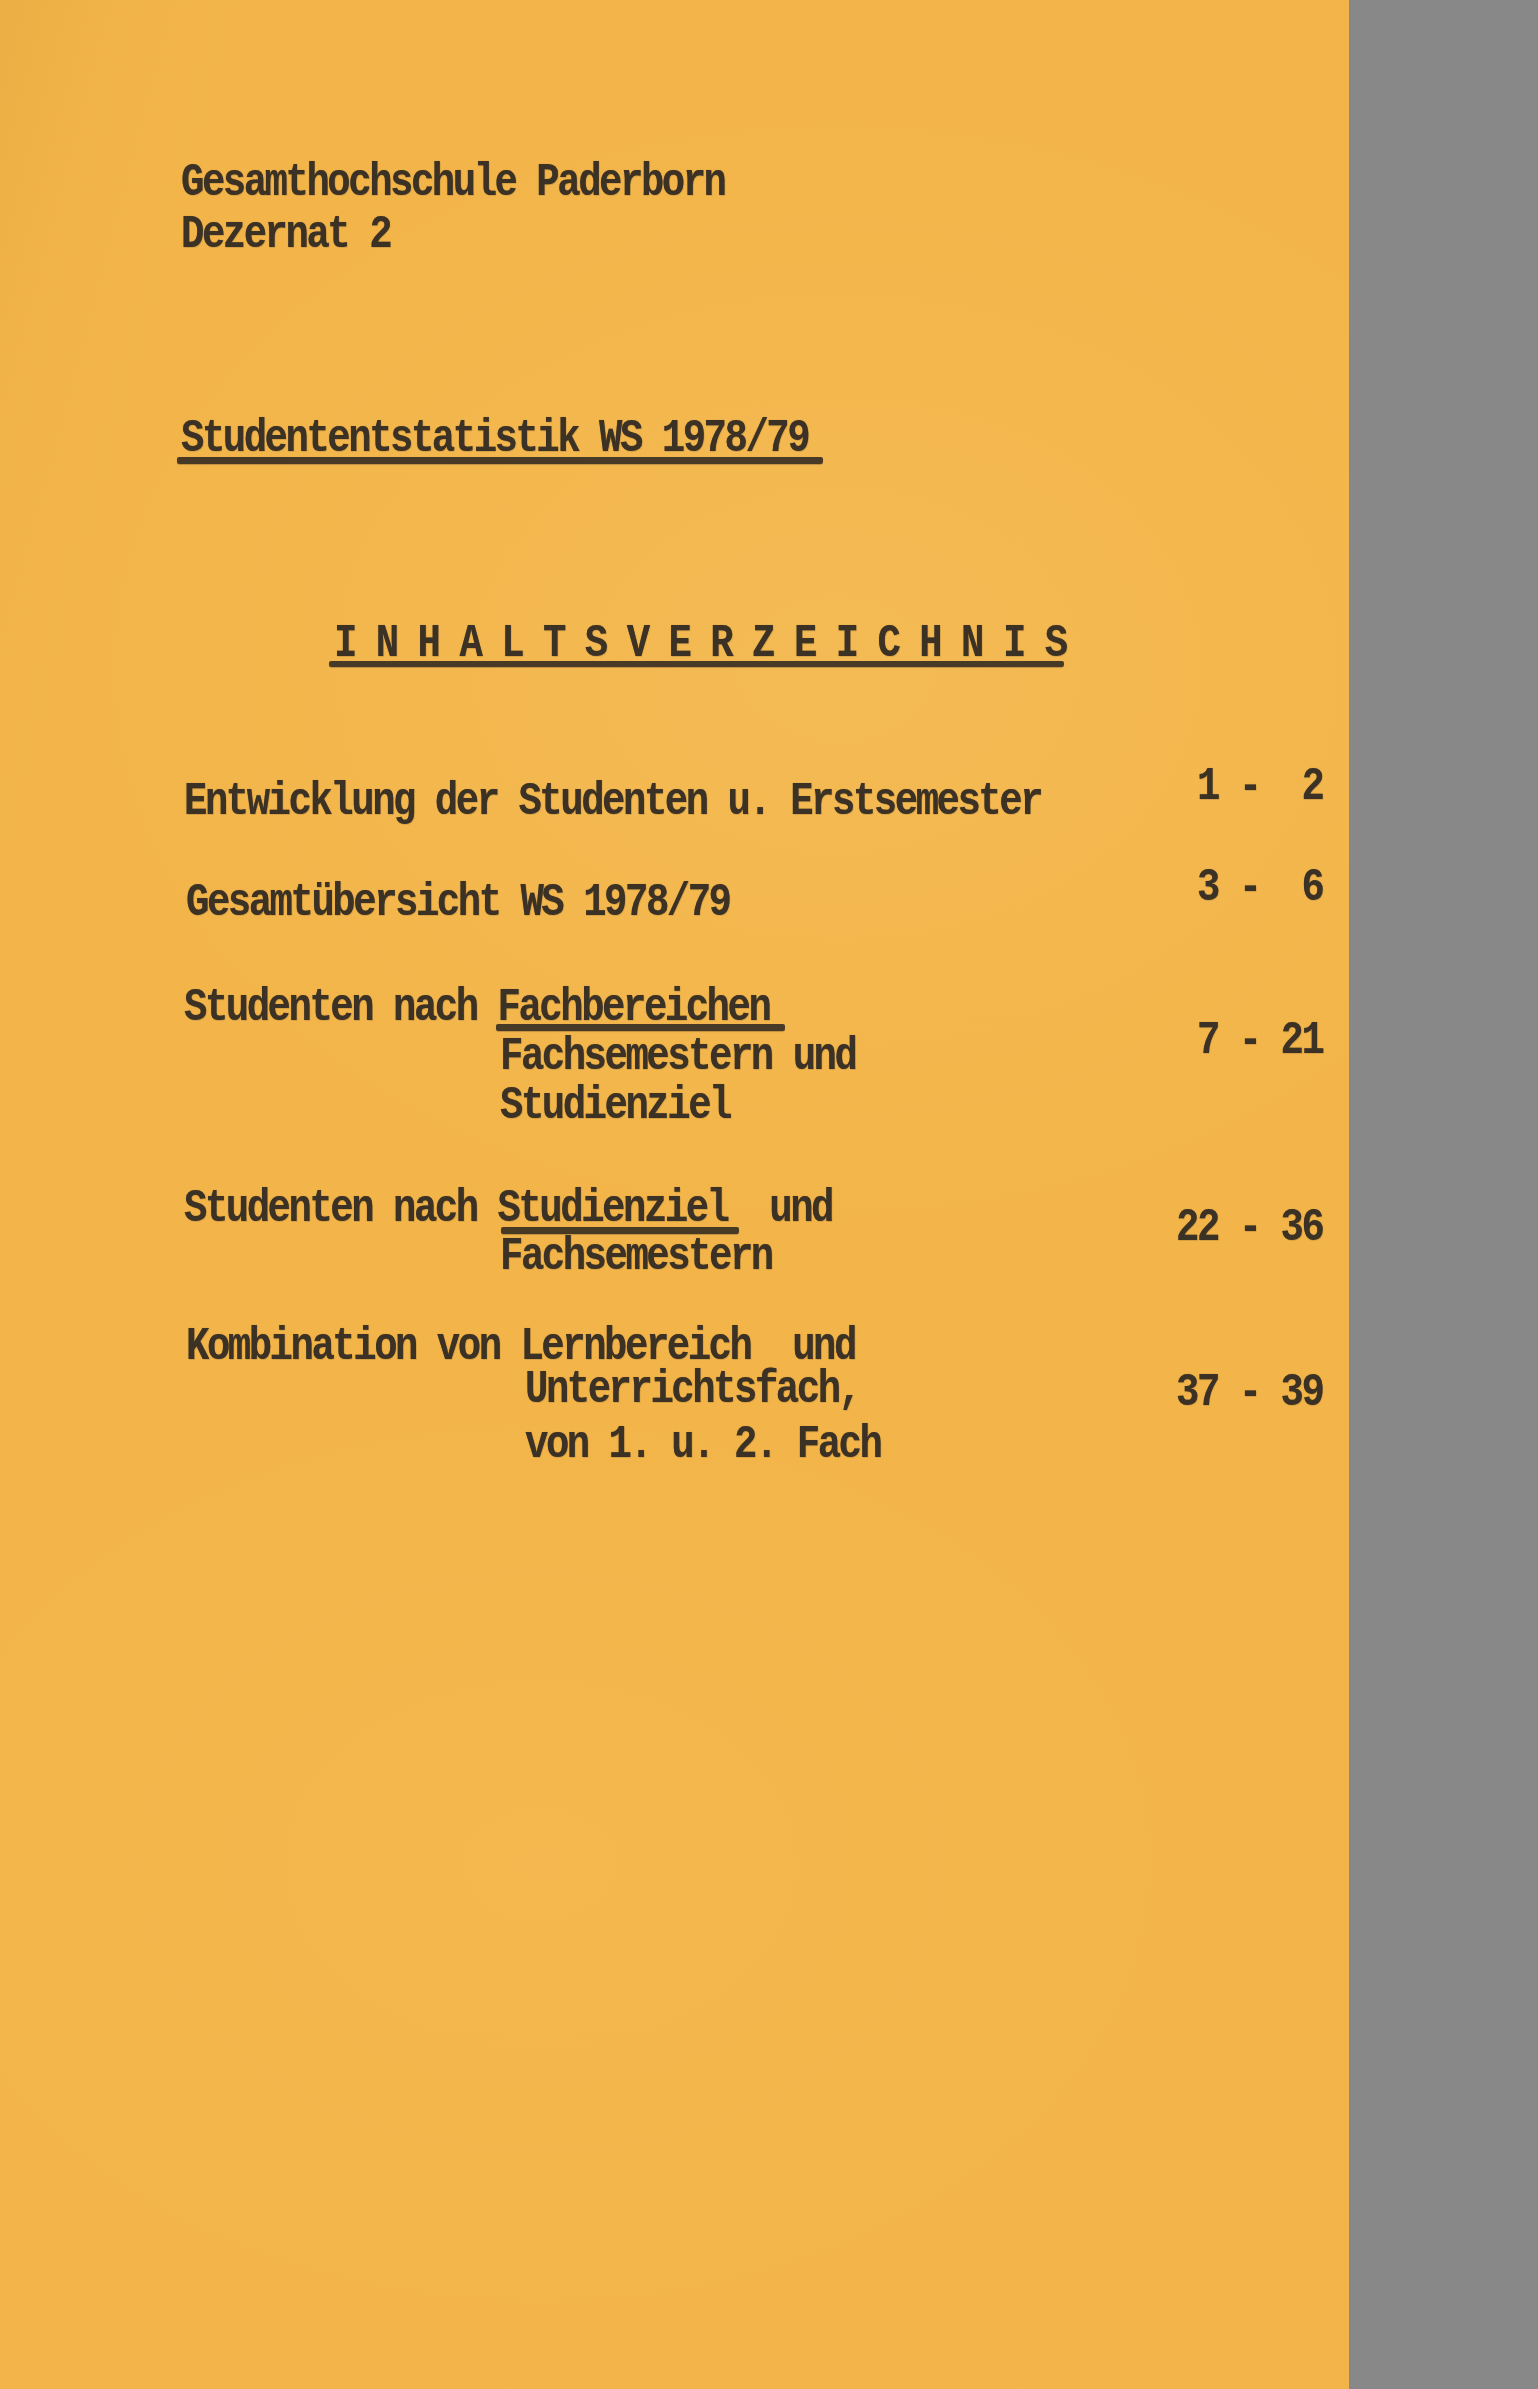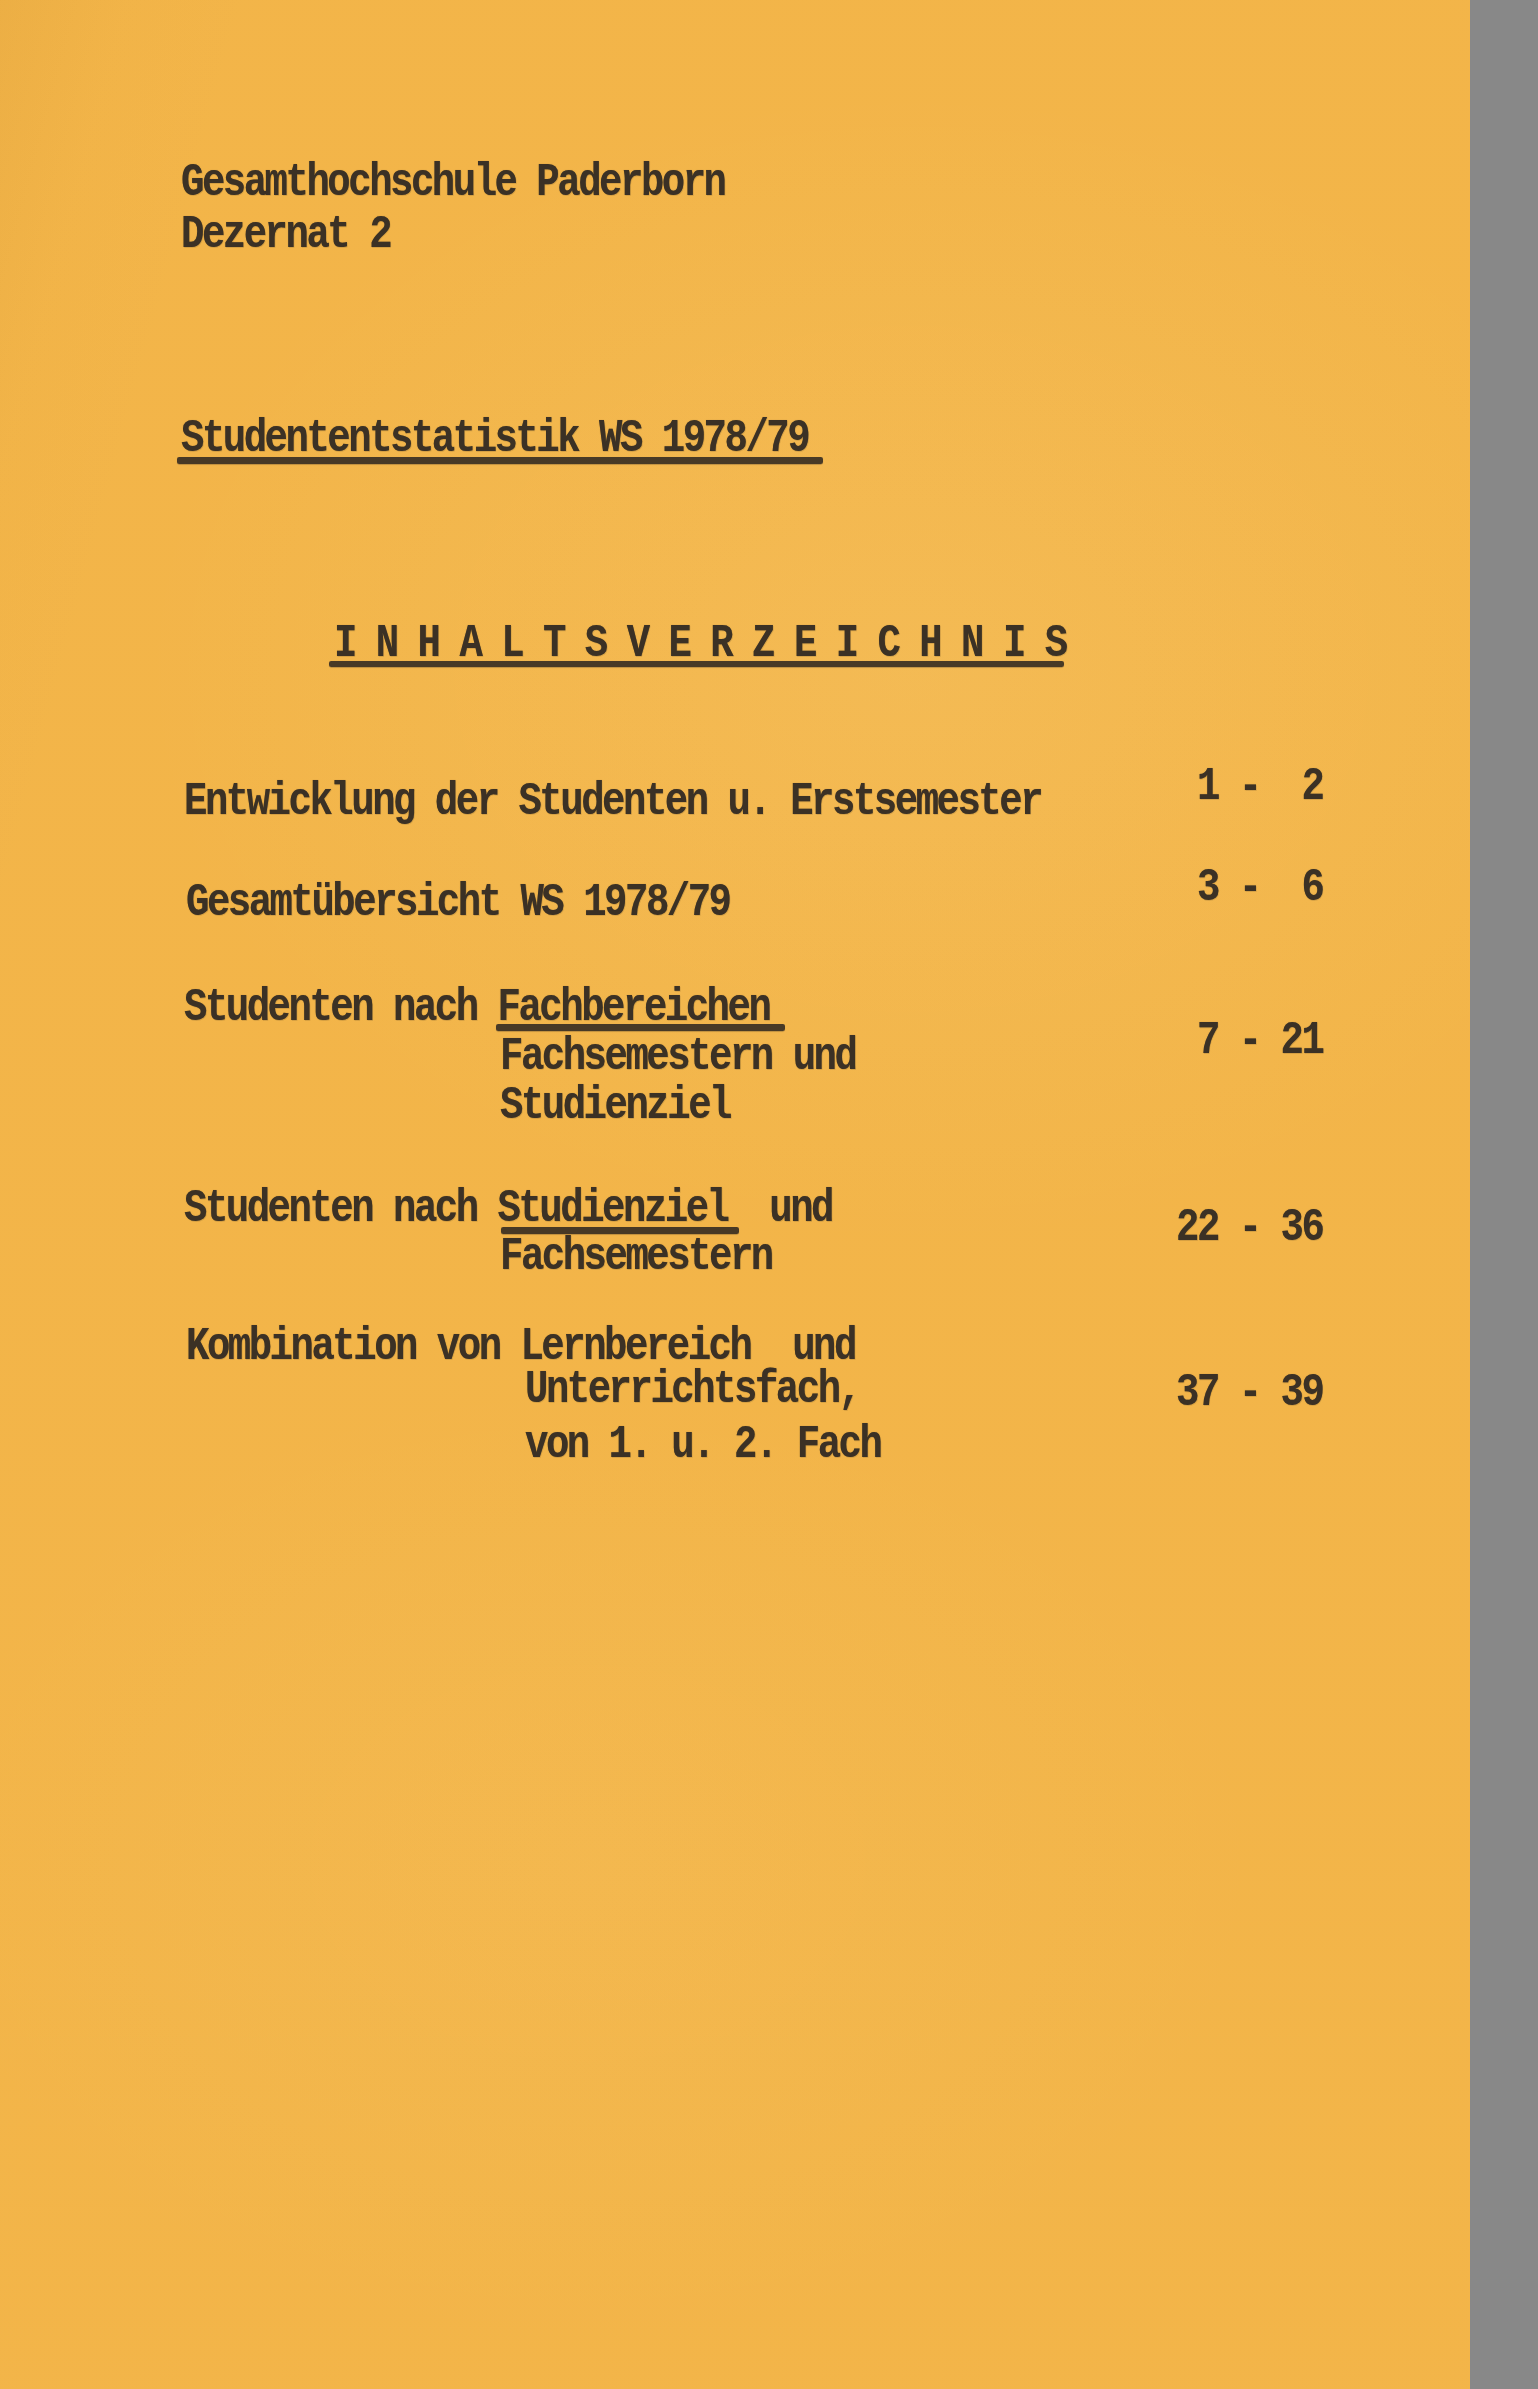--- a/index.html
+++ b/index.html
@@ -1,18 +1,18 @@
 <!DOCTYPE html>
 <html style="font-size:11px"><head>
 <meta charset="utf-8">
 <style>
   html, body { margin: 0; padding: 0; background: #888; }
   .page {
     position: relative;
-    width: 1470px;
+    width: 1349px;
     height: 2389px;
     background:
       radial-gradient(ellipse 1105px 829px at 62% 28%, rgba(255,235,180,0.10), rgba(255,235,180,0) 70%),
       radial-gradient(ellipse 967px 691px at 40% 78%, rgba(255,226,160,0.07), rgba(255,226,160,0) 70%),
       linear-gradient(105deg, rgba(180,120,30,0.10) 0%, rgba(180,120,30,0.02) 6%, rgba(180,120,30,0) 12%),
       linear-gradient(0deg, rgba(190,130,40,0.06), rgba(190,130,40,0.06)),
       #f6b84b;
     overflow: hidden;
     font-family: "Liberation Mono", "DejaVu Sans Mono", monospace;
   }

